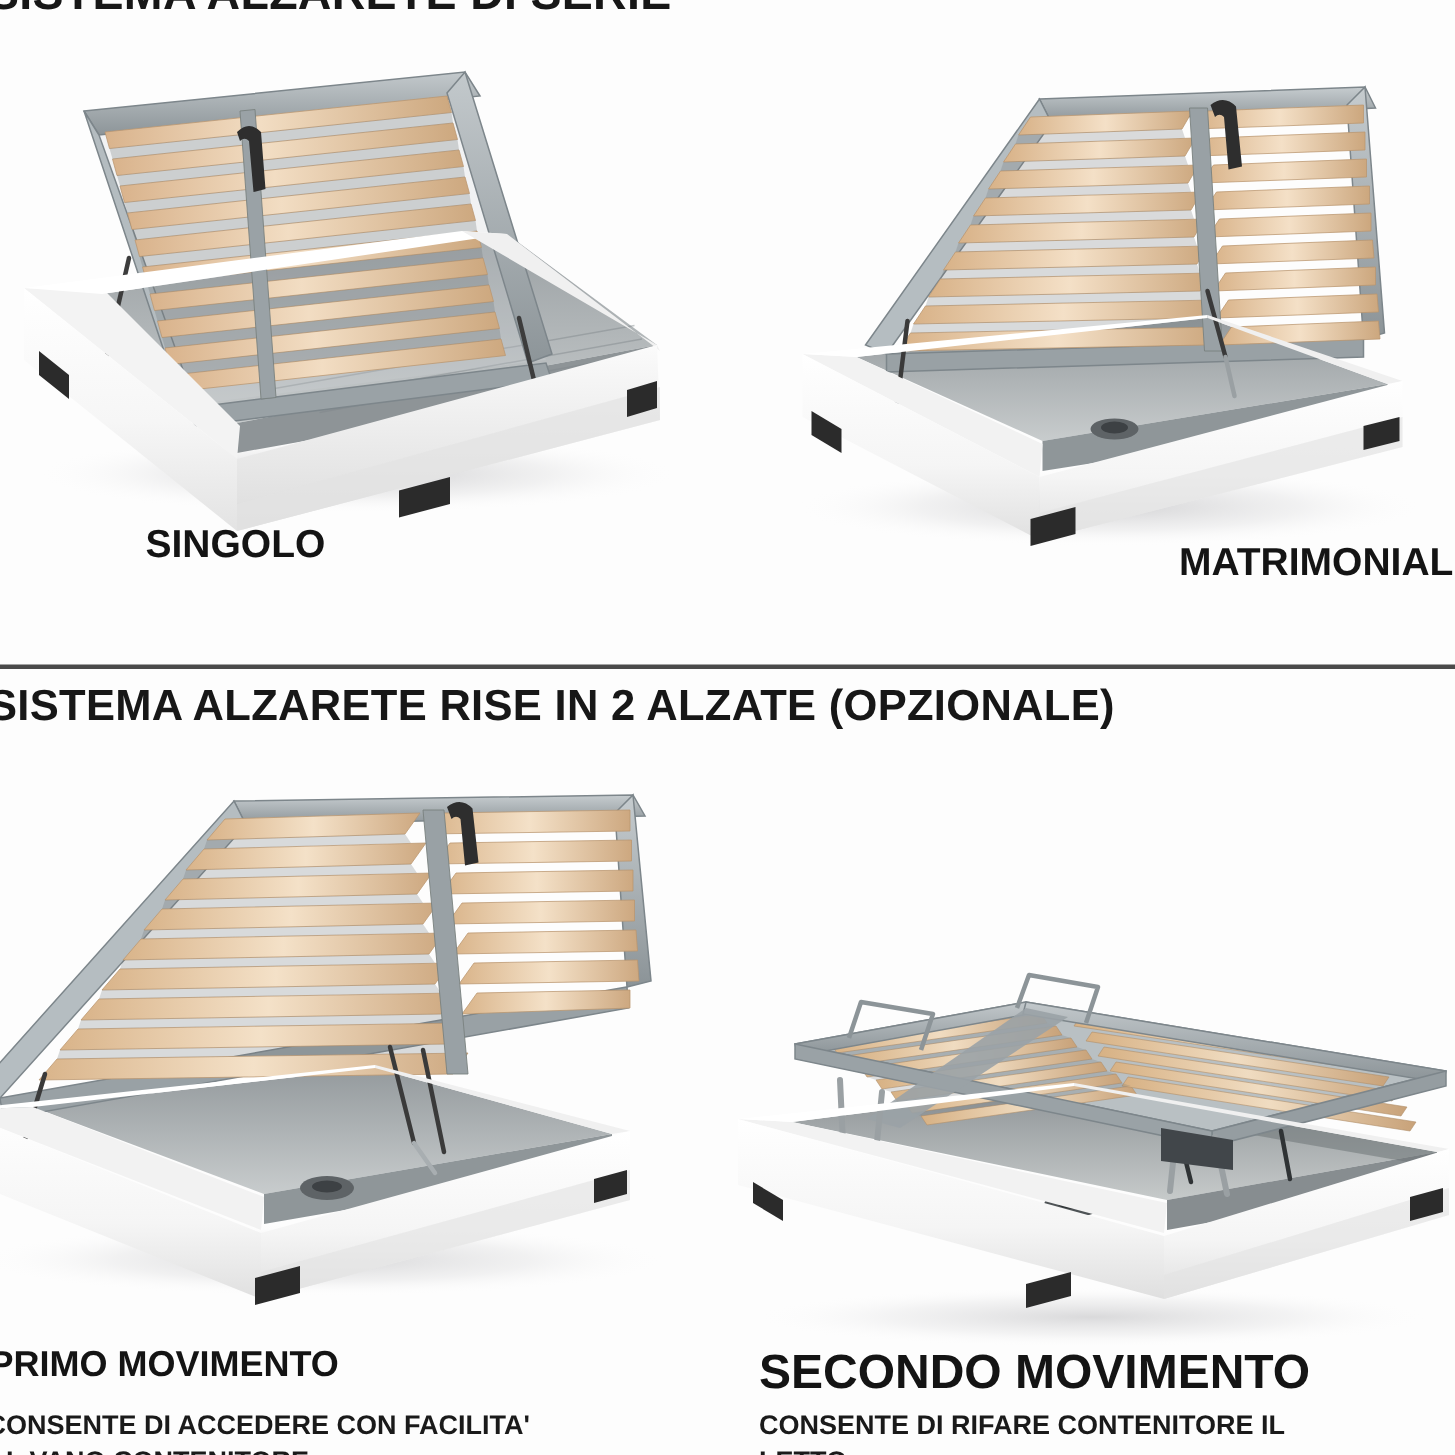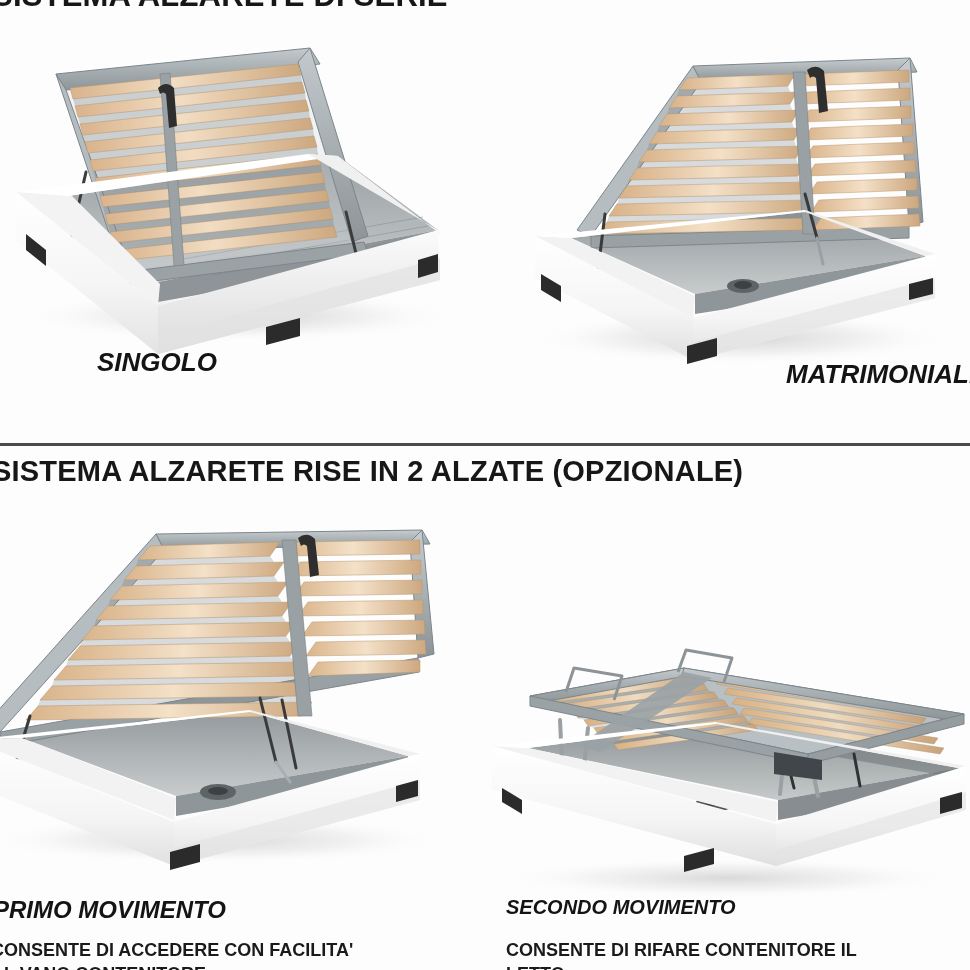--- a/index.html
+++ b/index.html
@@ -24,26 +24,26 @@
   #title-rise{left:-8px;top:455px;font-size:29px;}
 
   .divider{
     position:absolute;left:0;width:970px;height:3px;
     background:#4a4a4a;
   }
   #divider-1{top:443px;}
 
   
   .caption{
-    position:absolute;font-weight:bold;white-space:nowrap;color:#141414;font-style:italic;
+    position:absolute;font-weight:bold;white-space:nowrap;color:#141414;
   }
   #cap-singolo{left:97px;top:347px;font-size:26px;}
   #cap-matrimoniale{left:786px;top:359px;font-size:26px;}
   #cap-primo{left:-7px;top:896px;font-size:24px;}
-  #cap-secondo{left:506px;top:896px;font-size:20px;}
+  #cap-secondo{left:506px;top:896px;font-size:32px;}
 
   .desc{
     position:absolute;font-weight:bold;font-size:18px;
     line-height:24px;color:#1a1a1a;white-space:nowrap;
   }
   #desc-primo{left:-9px;top:938px;}
   #desc-secondo{left:506px;top:938px;}
 
   
   .bed{position:absolute;}

